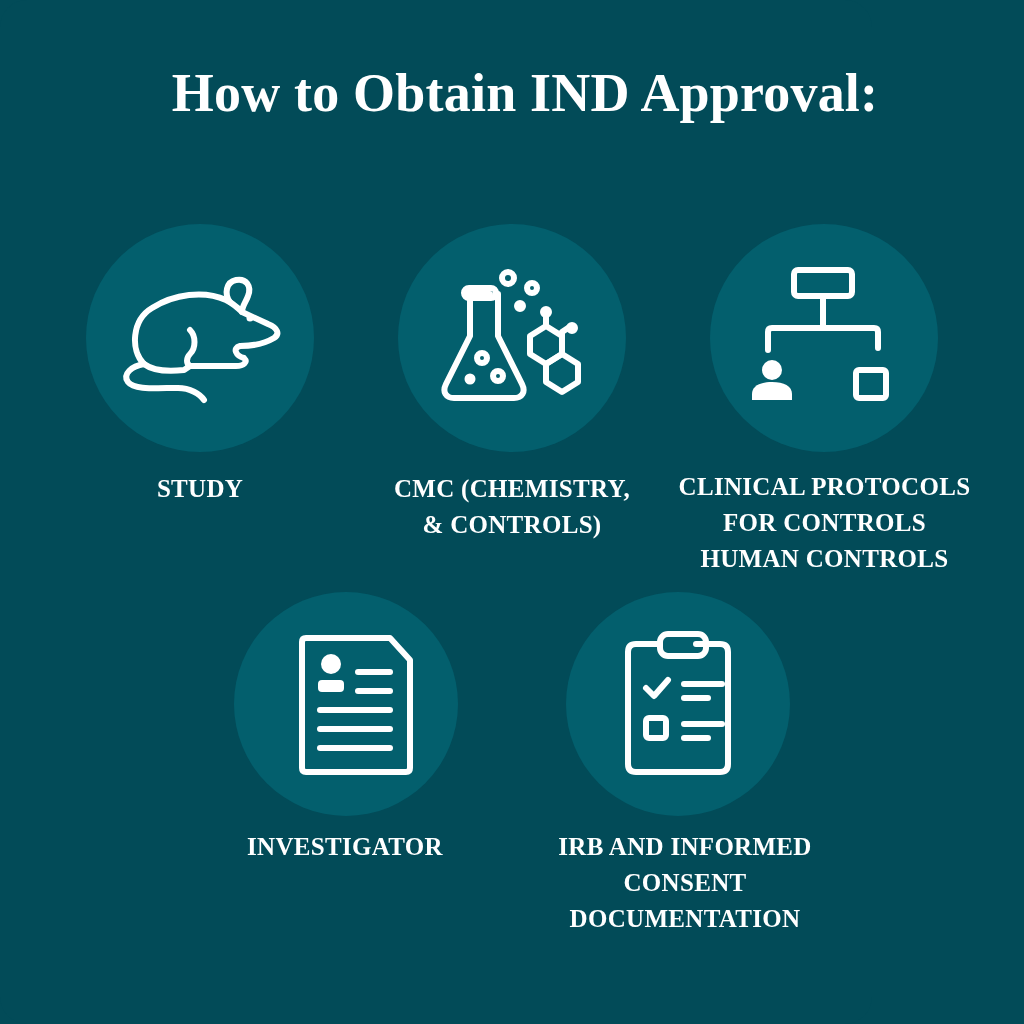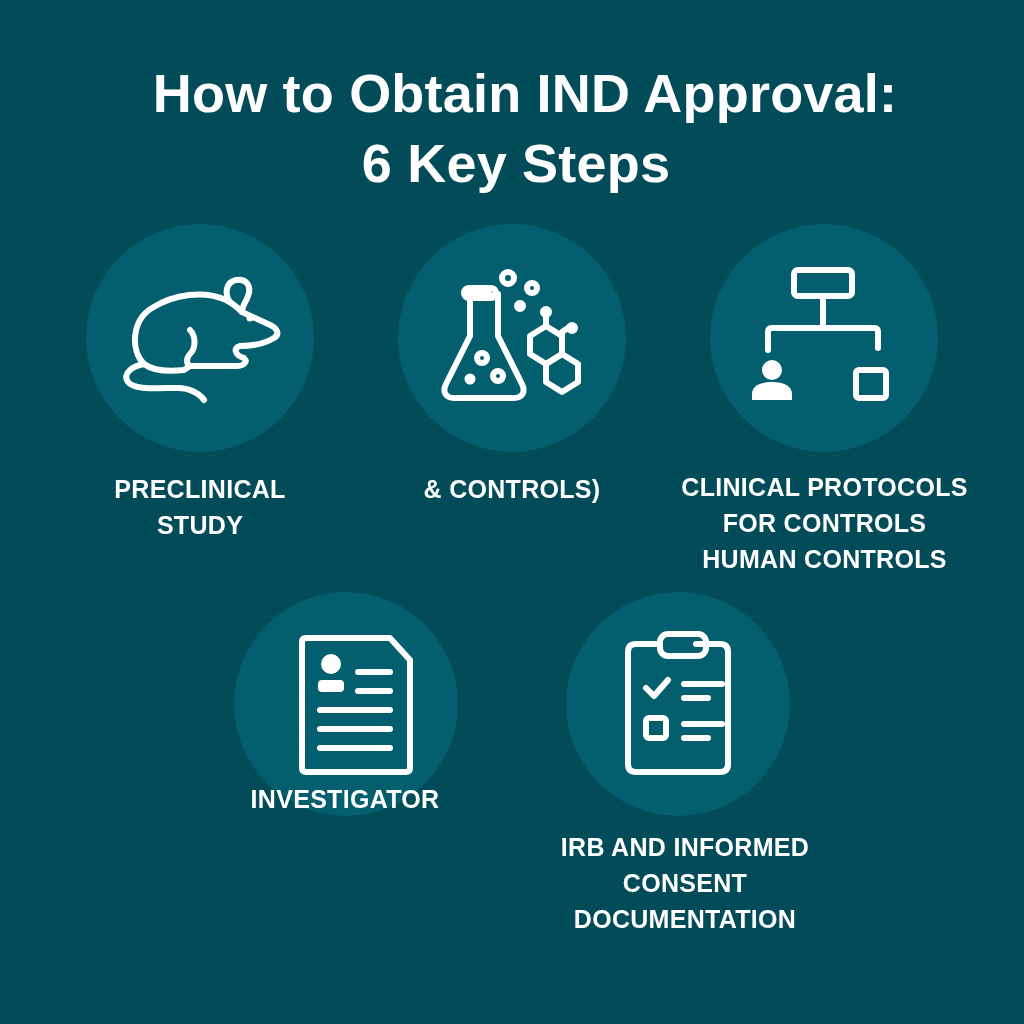--- a/index.html
+++ b/index.html
@@ -8,21 +8,21 @@
       width: 1024px;
       height: 1024px;
       overflow: hidden;
       background: #024b58;
     }
     .canvas {
       position: relative;
       width: 872px;
       height: 1024px;
       background: #024b58;
-      font-family: Liberation Sans, sans-serif;
+      font-family: Liberation Serif, serif;
       color: #ffffff;
       border-radius: 27px;
     }
     .title {
       position: absolute;
       left: 0;
       top: 58px;
       width: 1024px;
       text-align: center;
       font-weight: 700;
@@ -64,50 +64,48 @@
     #c1 { left: 86px;  top: 224px; width: 228px; height: 228px; }
     #c2 { left: 398px; top: 224px; width: 228px; height: 228px; }
     #c3 { left: 710px; top: 224px; width: 228px; height: 228px; }
     #l1 { left: 60px;  top: 471px; width: 280px; }
     #l2 { left: 372px; top: 471px; width: 280px; }
     #l3 { left: 672px; top: 469px; width: 305px; }
 
     
     #c4 { left: 234px; top: 592px; width: 224px; height: 224px; }
     #c5 { left: 566px; top: 592px; width: 224px; height: 224px; }
-    #l4 { left: 190px; top: 781px; width: 310px; }
+    #l4 { left: 190px; top: 829px; width: 310px; }
     #l5 { left: 530px; top: 829px; width: 310px; }
   </style>
 </head>
 <body>
 
 <div class="canvas">
 
   <h1 class="title">
     <span class="line line1">How to Obtain IND Approval:</span>
-    <span class="line line2">6 Key Steps</span>
   </h1>
 
   <div class="step">
     <div class="circle" id="c1">
       <svg viewBox="0 0 228 228" fill="none" stroke="#ffffff" stroke-width="6" stroke-linecap="round" stroke-linejoin="round">
 
         <path d="M58 140 C44 126 46 96 66 84 C88 70 118 66 140 76 C148 80 152 84 156 88 L182 100 C192 104 194 110 188 114 C178 120 166 122 154 122 C146 124 150 132 158 134 C162 138 158 142 150 142 L122 142 L104 142 C100 140 100 134 104 130 C110 124 110 112 104 106"></path>
 
         <path d="M58 140 C66 146 80 148 98 146 L104 142"></path>
 
         <path d="M144 78 C138 70 140 58 150 56 C160 54 166 62 162 72 C160 78 156 82 156 88"></path>
 
         <circle cx="164" cy="94" r="3.5" fill="#ffffff" stroke="none"></circle>
 
         <path d="M58 140 C46 142 36 150 42 158 C48 166 70 164 92 164 C104 164 114 170 118 176"></path>
       </svg>
     </div>
     <div class="label" id="l1">
-      <span>PRECLINICAL</span>
       <span>STUDY</span>
     </div>
   </div>
 
   <div class="step">
     <div class="circle" id="c2">
       <svg viewBox="0 0 228 228" fill="none" stroke="#ffffff" stroke-width="6" stroke-linecap="round" stroke-linejoin="round">
 
         <path d="M68 70 L92 70 M72 70 L72 112 L48 160 C44 168 48 174 56 174 L116 174 C124 174 128 168 124 160 L100 112 L100 70"></path>
         <rect x="66" y="64" width="32" height="10" rx="5"></rect>
@@ -123,20 +121,21 @@
         <polygon points="132,112 148,102 164,112 164,130 148,140 132,130"></polygon>
         <polygon points="148,140 164,130 180,140 180,158 164,168 148,158"></polygon>
 
         <path d="M148 102 L148 92"></path>
         <circle cx="148" cy="88" r="3" fill="#ffffff"></circle>
         <path d="M164 112 L164 108 L170 104"></path>
         <circle cx="174" cy="104" r="3" fill="#ffffff"></circle>
       </svg>
     </div>
     <div class="label" id="l2">
+      <span>CMC (CHEMISTRY,</span>
       <span>&amp; CONTROLS)</span>
     </div>
   </div>
 
   <div class="step">
     <div class="circle" id="c3">
       <svg viewBox="0 0 228 228" fill="none" stroke="#ffffff" stroke-width="6" stroke-linecap="round" stroke-linejoin="round">
         <rect x="84" y="46" width="58" height="26" rx="4"></rect>
         <path d="M113 72 L113 104"></path>
         <path d="M58 126 L58 108 Q58 104 62 104 L164 104 Q168 104 168 108 L168 124"></path>

